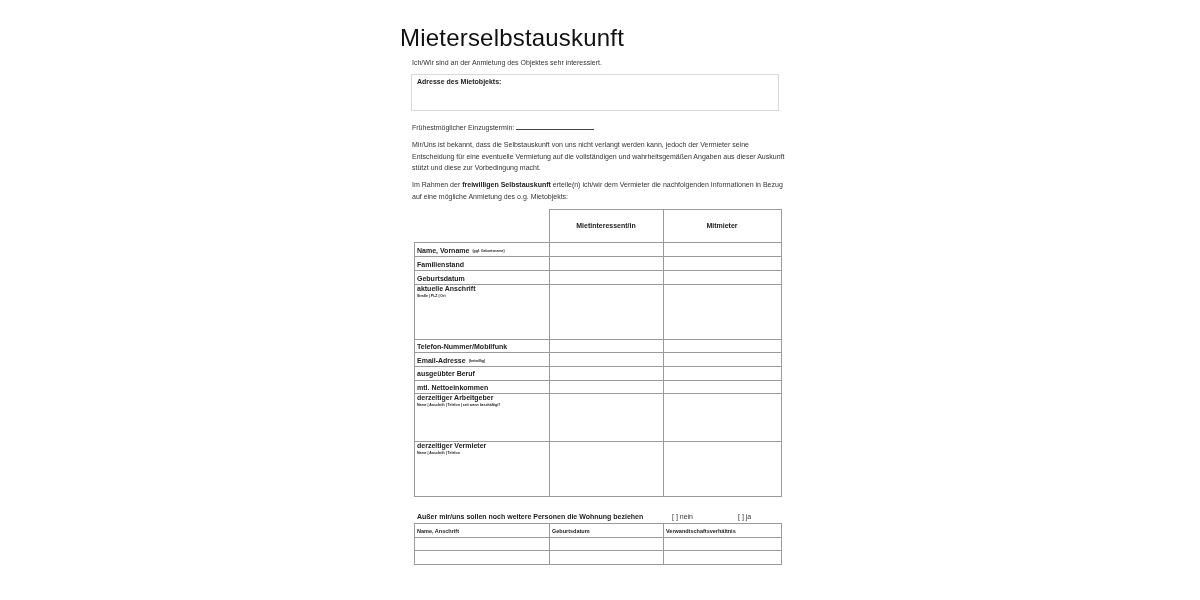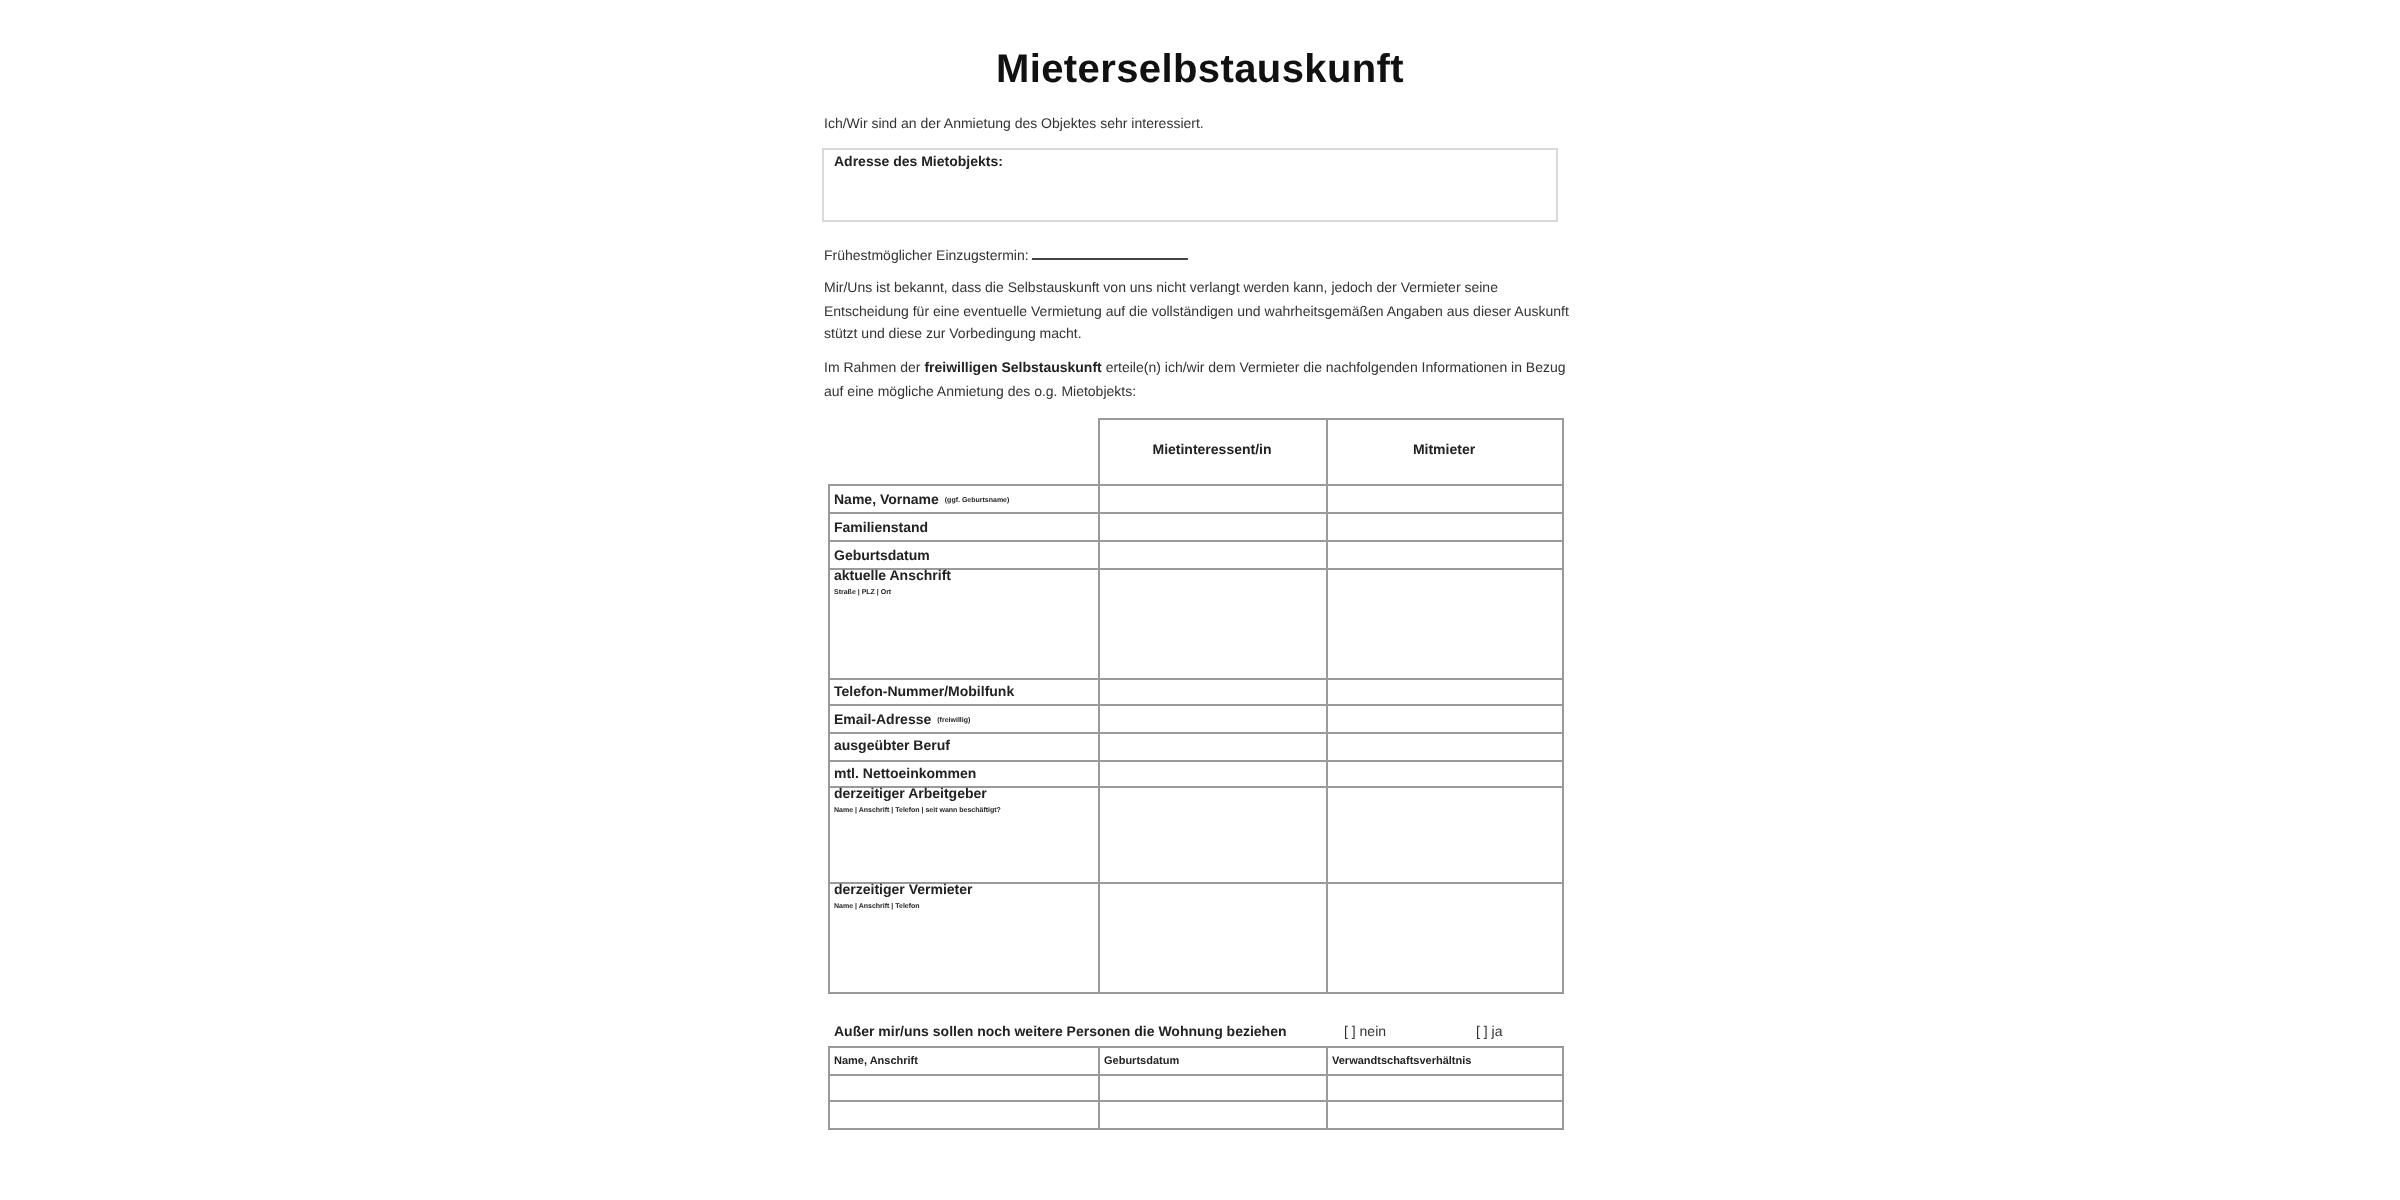--- a/index.html
+++ b/index.html
@@ -2,22 +2,22 @@
 <html><head>
   <meta charset="utf-8">
   <style>
     html, body { margin: 0; padding: 0; background: #ffffff; }
     body {
       width: 1200px; height: 600px; position: relative; overflow: hidden;
       font-family: "Liberation Sans", "DejaVu Sans", sans-serif; color: #222;
     }
     .abs { position: absolute; }
     .title {
-      left: 400px; width: 400px; top: 24px; text-align: center;
-      font-size: 20px; font-weight: bold; color: #111; letter-spacing: 0.2px;
+      left: 400px; width: 400px; top: 24px; text-align: left;
+      font-size: 24px; font-weight: normal; color: #111; letter-spacing: 0.2px;
     }
     .p { font-size: 7px; line-height: 11.5px; color: #333; }
     .addrbox {
       left: 411px; top: 74px; width: 366px; height: 35px;
       border: 1px solid #d9d9d9;
     }
     .addrbox .lbl { position: absolute; left: 5px; top: 3px; font-size: 7px; font-weight: bold; color: #222; }
     .underline-field {
       display: inline-block; width: 78px; border-bottom: 1px solid #444; height: 7px; vertical-align: baseline;
     }

